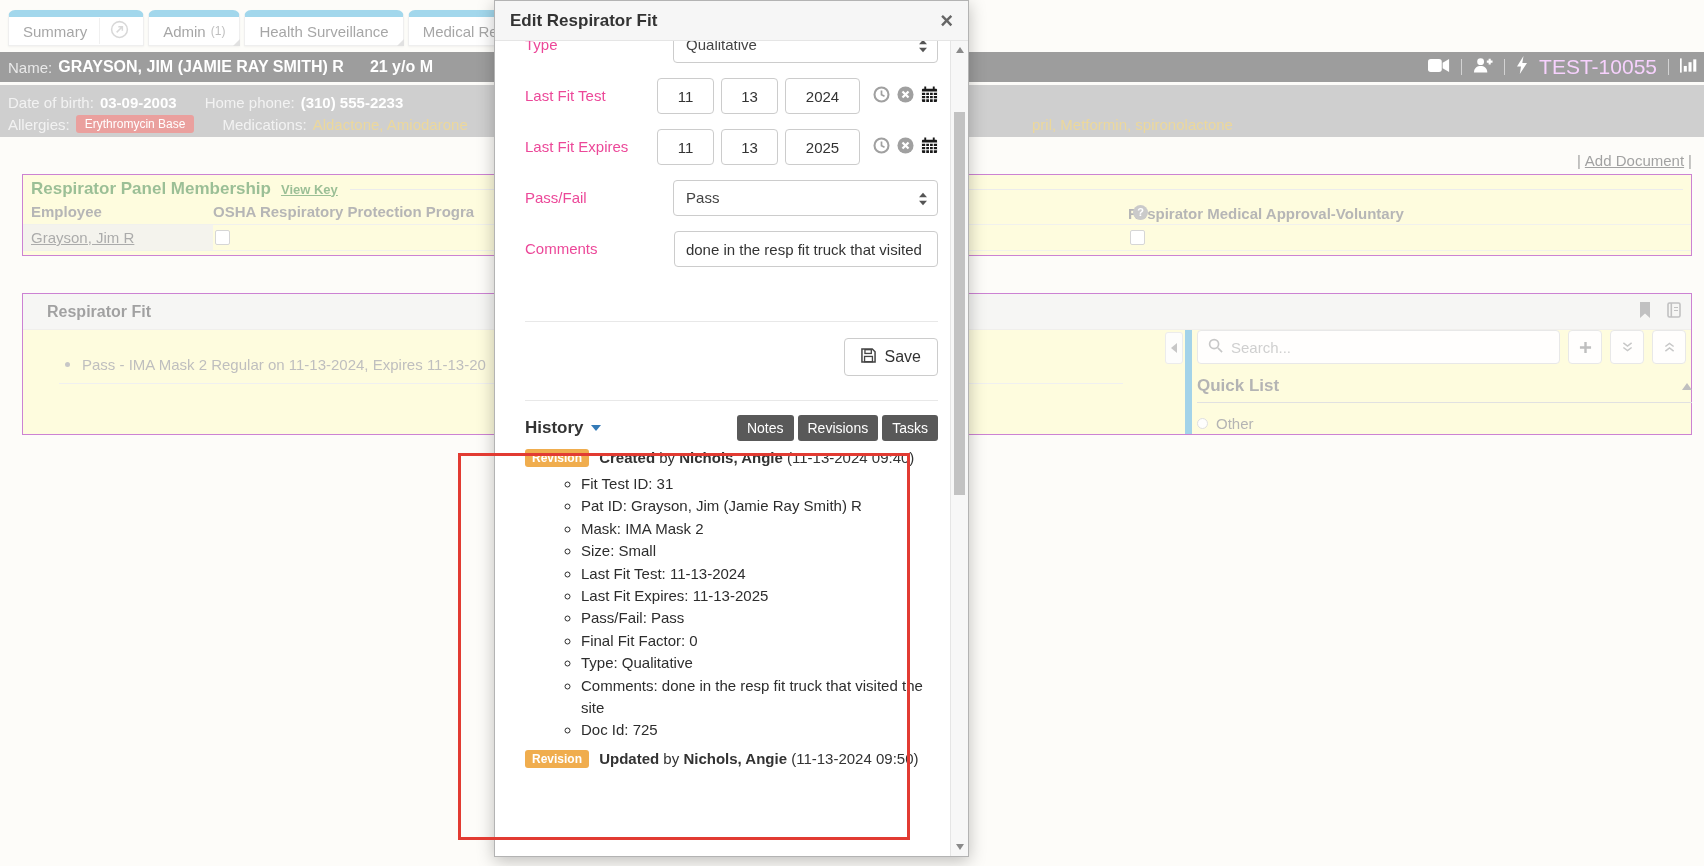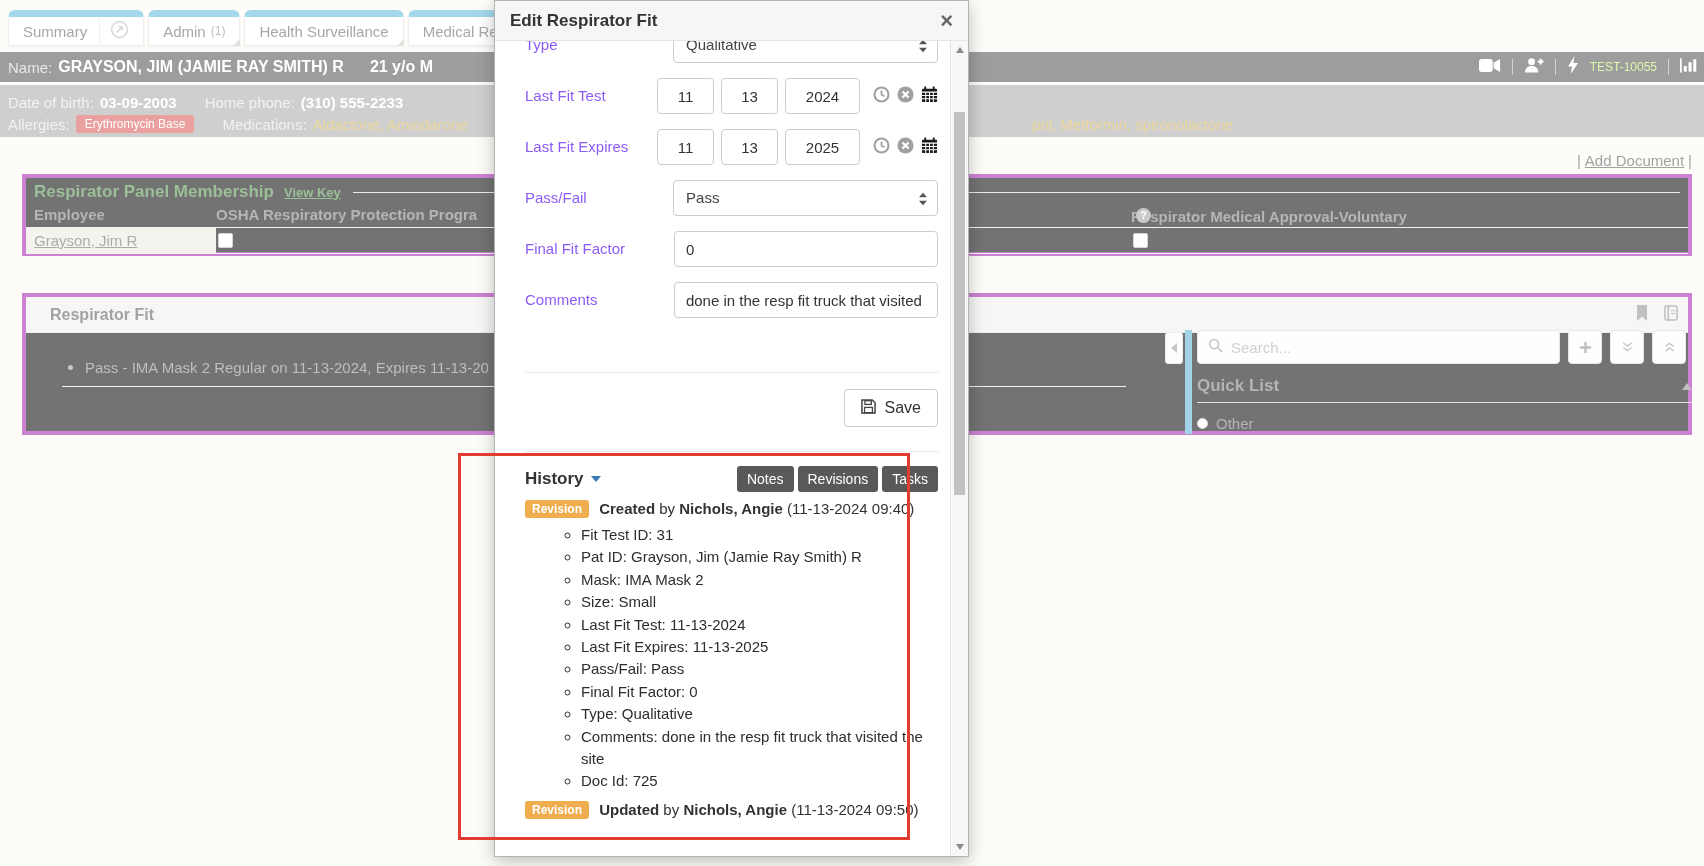--- a/index.html
+++ b/index.html
@@ -20,37 +20,37 @@
          border-left:7px solid transparent; border-bottom:7px solid #c9c9c9; }
 
   
   .banner1 { position:absolute; top:52px; left:0; width:1704px; height:30px; background:#4e4e4e;
              display:flex; align-items:center; padding-left:8px; }
   .blabel { color:#d9d9d9; font-size:15px; margin-right:6px; }
   .bvalue { color:#fff; font-weight:bold; font-size:16px; }
   .agesex { margin-left:26px; }
   .banner-icons { position:absolute; right:6px; top:0; height:30px; display:flex; align-items:center; gap:11px; }
   .bdiv { width:1px; height:16px; background:rgba(255,255,255,.55); }
-  .chartid { color:#bef264; font-size:12px; }
+  .chartid { color:#f0abfc; font-size:21px; }
   .banner2 { position:absolute; top:85px; left:0; width:1704px; height:52px; background:#a8a8a8;
              padding:6px 0 0 8px; }
   .b2line { height:22px; display:flex; align-items:center; font-size:15px; }
   .b2label { color:#e8e8e8; margin-right:6px; }
   .b2value { color:#fff; font-weight:bold; }
   .gap28 { width:28px; }
   .allergy-badge { background:#d9534f; color:#fff; border-radius:3px; padding:2px 9px; font-size:12px; }
   .meds { color:#ddb84a; }
   .meds-right { position:absolute; left:1032px; top:31px; color:#ddb84a; font-size:15px; }
 
   
   .adddoc { position:absolute; top:152px; right:12px; font-size:15px; color:#555; }
   .adddoc a { color:#555; text-decoration:underline; margin:0 4px; }
 
   
-  .panel { position:absolute; background:#000000; border:4px solid #a21caf; }
+  .panel { position:absolute; background:#fef9c3; border:1px solid #a21caf; }
   .membership { top:174px; left:22px; width:1670px; height:82px; }
   .mtitle-row { display:flex; align-items:center; padding:4px 8px 0 8px; }
   .mtitle { color:#4a8b41; font-weight:bold; font-size:17px; }
   .viewkey { color:#4a8b41; font-weight:bold; font-size:13px; text-decoration:underline; margin-left:10px; }
   .legend-line { flex:1; border-top:1px solid #ddd; margin-left:12px; }
   .mhead { position:relative; height:23px; margin-top:2px; font-weight:bold; font-size:15px; color:#7a7a7a; }
   .mhead span { position:absolute; top:2px; white-space:nowrap; }
   .mrow { position:relative; height:27px; border-top:1px solid #e6e5df; border-bottom:1px solid #e6e5df; }
   .empbg { position:absolute; left:0; top:0; bottom:0; width:190px; background:#eceade; }
   .emp-link { position:absolute; left:8px; top:4px; font-size:15px; color:#666; text-decoration:underline; }
@@ -94,21 +94,21 @@
   
   .modal { position:absolute; left:494px; top:0; width:475px; height:857px; background:#fff;
            border:1px solid #b3b3b3; box-shadow:0 4px 16px rgba(0,0,0,.25); z-index:20; }
   .mhdr { height:40px; background:#f6f6f6; border-bottom:1px solid #e5e5e5; display:flex;
           align-items:center; justify-content:space-between; padding:0 15px; }
   .mhdr-title { font-size:17px; font-weight:bold; color:#333; }
   .mclose { font-size:22px; font-weight:bold; color:#666; line-height:20px; cursor:pointer; }
   .mbody { position:absolute; top:40px; left:0; right:18px; bottom:0; overflow:hidden; padding:0 12px 0 30px; }
 
   .frow { display:flex; margin-bottom:15px; }
-  .frow label { width:150px; margin-right:16px; font-size:15px; color:#8b5cf6; line-height:36px; }
+  .frow label { width:150px; margin-right:16px; font-size:15px; color:#ec4899; line-height:36px; }
   .frow.first { margin-top:-14px; }
   .sel { position:relative; width:295px; height:36px; border:1px solid #ccc; border-radius:4px;
          font-size:15px; color:#444; line-height:34px; padding:0 30px 0 12px; background:#fff; }
   .sel svg { position:absolute; right:9px; top:11px; }
   .ti { height:36px; border:1px solid #ccc; border-radius:4px; padding:0 11px; font-size:15px; color:#333;
         font-family:"Liberation Sans",sans-serif; background:#fff; }
   .ti.date { width:57px; text-align:center; margin-right:7px; }
   .ti.yr { width:75px; }
   .ti.wide { width:295px; }
   .dicons { display:flex; align-items:center; gap:7px; margin-left:6px; }
@@ -394,24 +394,20 @@
         <label>Pass/Fail</label>
         <div class="sel">
           <span>Pass</span>
           <svg width="10" height="14" viewBox="0 0 10 14">
               <path d="M1 5.2 L5 0.8 L9 5.2 Z" fill="#555"></path>
               <path d="M1 8.8 L5 13.2 L9 8.8 Z" fill="#555"></path>
             </svg>
         </div>
       </div>
 
-      <div class="frow">
-        <label>Final Fit Factor</label>
-        <input class="ti wide" value="0" style="">
-      </div>
 
       <div class="frow">
         <label>Comments</label>
         <input class="ti wide" value="done in the resp fit truck that visited the site" style="">
       </div>
 
       <div class="hr hr1"></div>
 
       <div class="saverow">
         <button class="savebtn">

